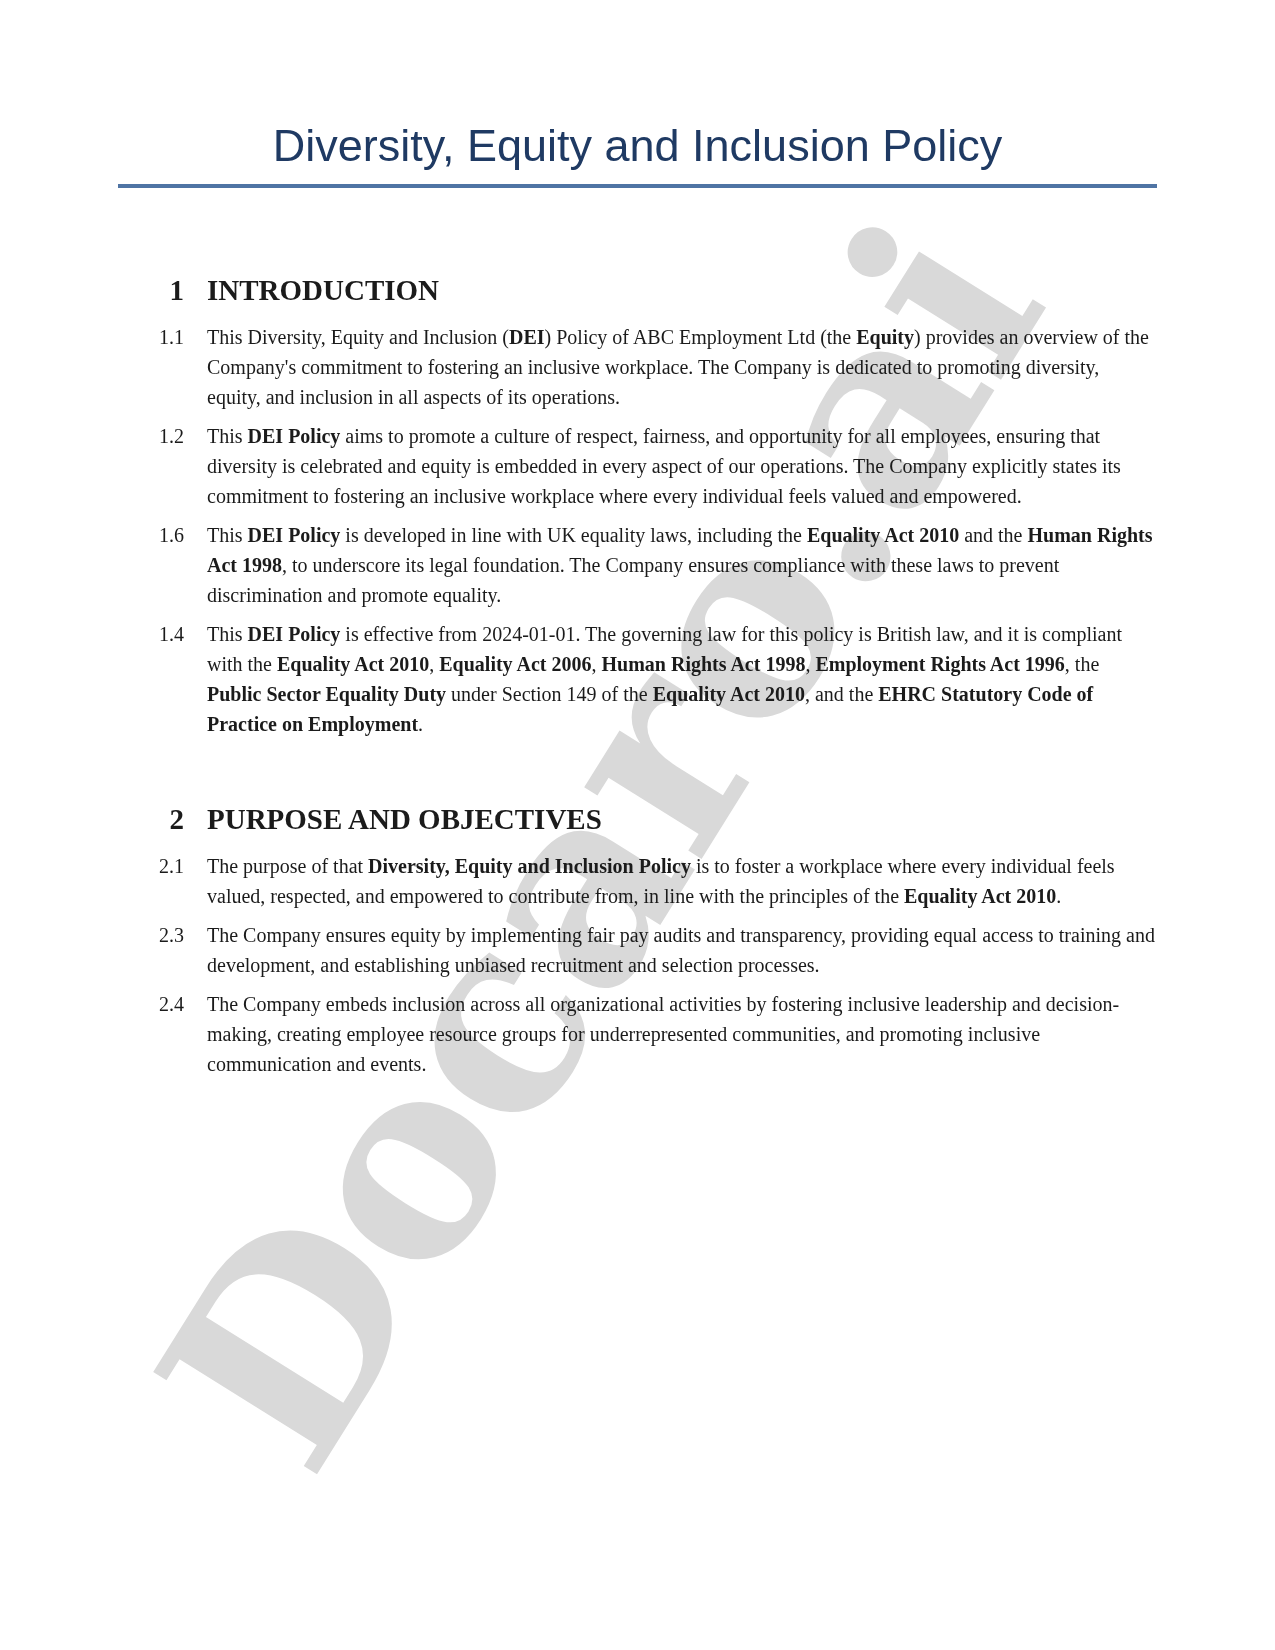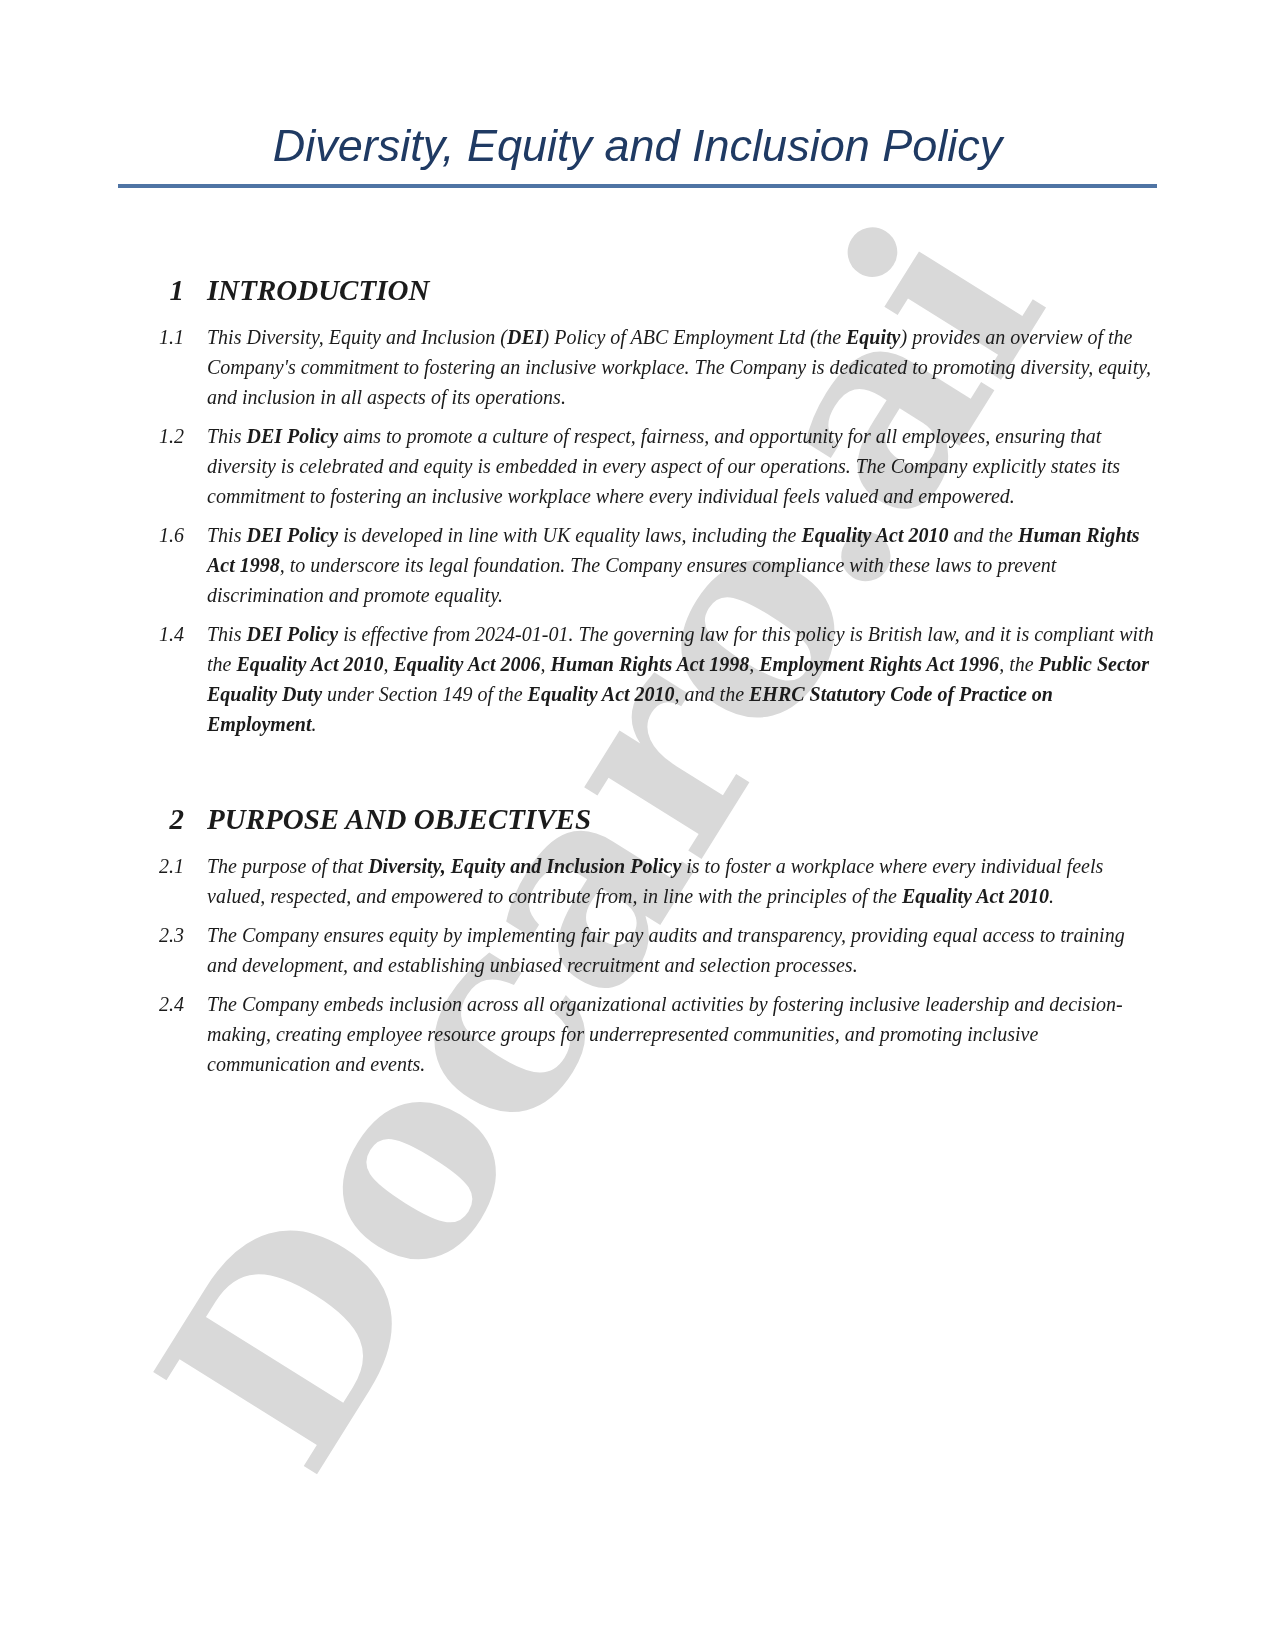--- a/index.html
+++ b/index.html
@@ -19,21 +19,21 @@
     transform: translate(-50%, -50%) rotate(-58deg);
     font-family: "DejaVu Serif", serif;
     font-weight: 700;
     font-size: 265px;
     letter-spacing: -0.01em;
     color: var(--watermark-color, #d9d9d9);
     white-space: nowrap;
     z-index: 0;
     user-select: none;
   }
-  .doc { position: relative; z-index: 1; font-style: italic; }
+  .doc { position: relative; z-index: 1; }
   .title {
     margin: 120px 118px 0 118px;
     font-family: "Liberation Sans", sans-serif;
     font-weight: 400;
     font-size: 45px;
     line-height: 52px;
     text-align: center;
     color: var(--title-color, #1f3a63);
   }
   .rule {

